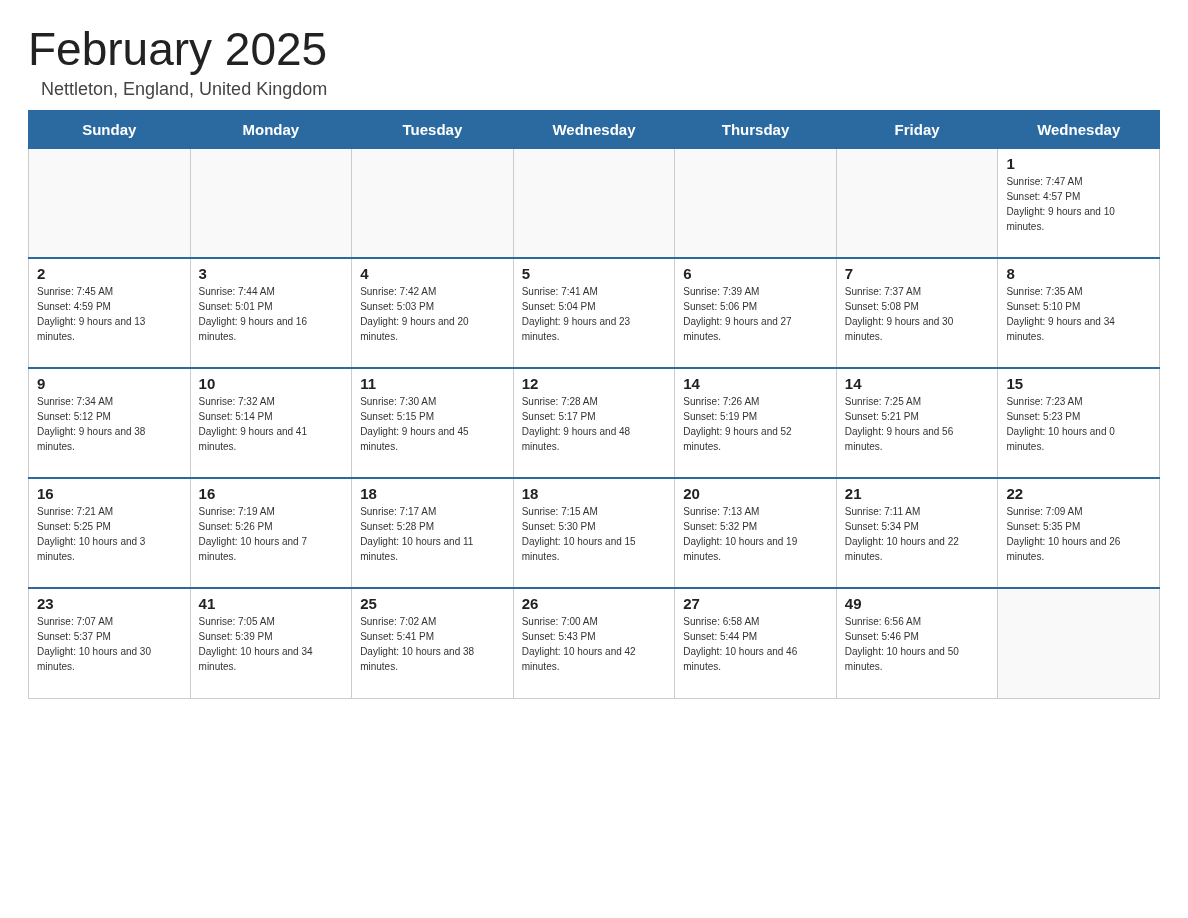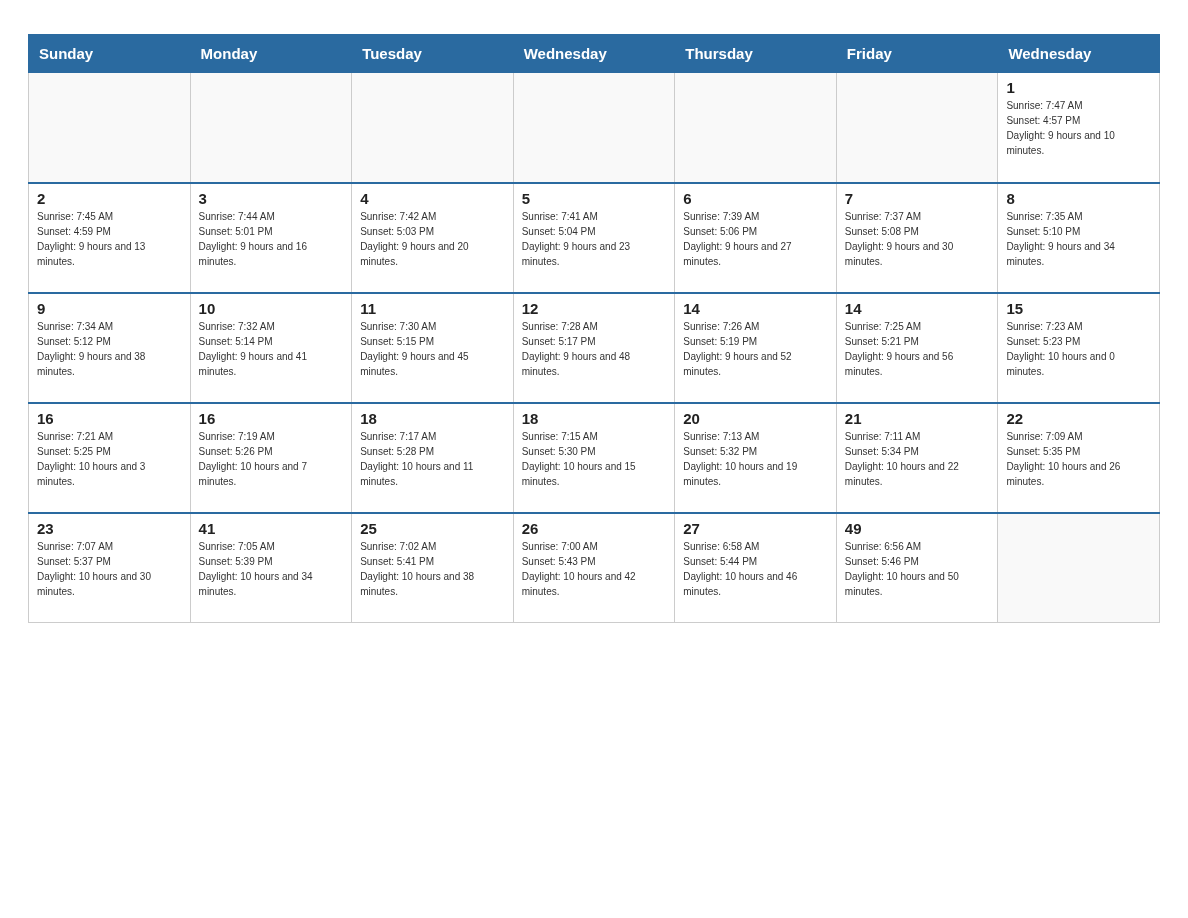--- a/index.html
+++ b/index.html
@@ -63,21 +63,21 @@
       width: 100%;
       border-collapse: collapse;
       margin-top: 10px;
     }
     .calendar-table th {
       background-color: #2a6aa0;
       color: #fff;
       font-size: 15px;
       font-weight: bold;
       padding: 10px 10px;
-      text-align: left;
+      text-align: center;
       border: 1px solid #2a6aa0;
     }
     .calendar-table td {
       border: 1px solid #ccc;
       vertical-align: top;
       padding: 6px 8px;
       width: 14.28%;
       min-height: 90px;
       height: 110px;
     }
@@ -97,20 +97,24 @@
       background: #f9f9f9;
     }
     .row-divider {
       border-top: 2px solid #2a6aa0 !important;
     }
   </style>
 </head>
 <body>
 
 <div class="header">
+  <div class="title-area">
+    <div class="month-title">February 2025</div>
+    <div class="location-title">Nettleton, England, United Kingdom</div>
+  </div>
 </div>
 
 <table class="calendar-table">
   <thead>
     <tr>
       <th>Sunday</th>
       <th>Monday</th>
       <th>Tuesday</th>
       <th>Wednesday</th>
       <th>Thursday</th>

